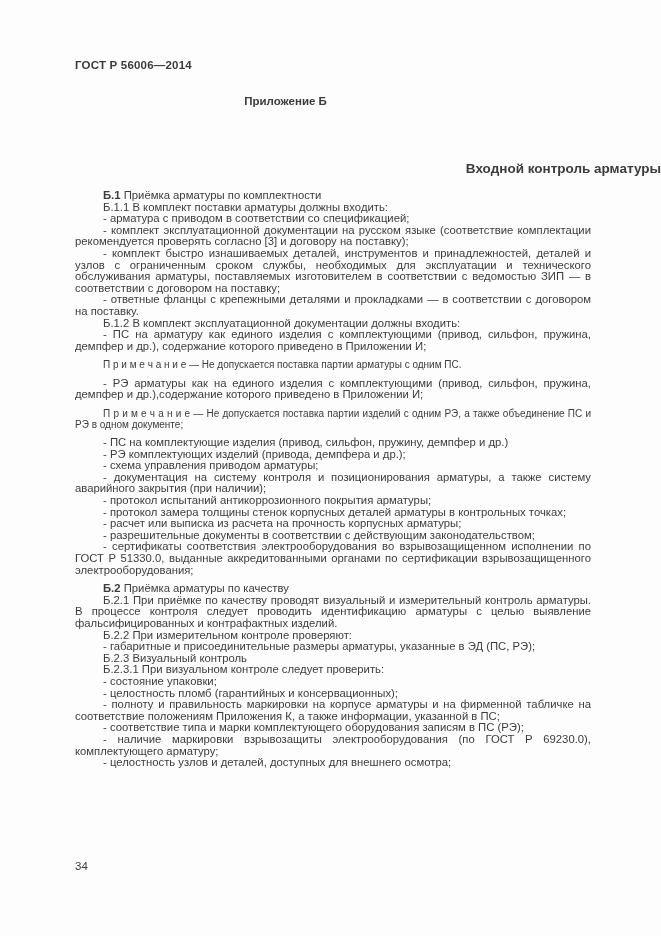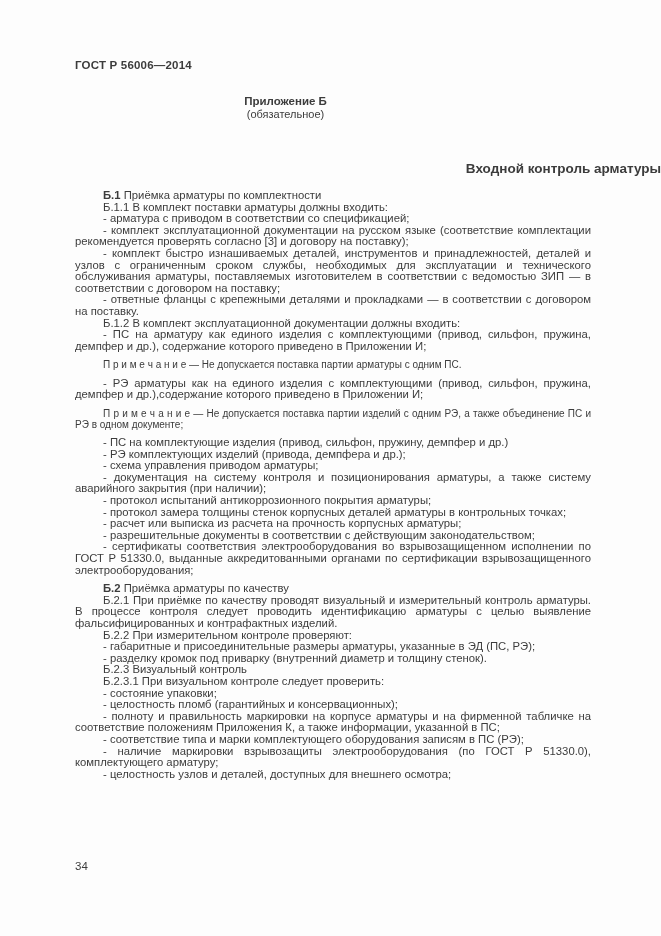--- a/index.html
+++ b/index.html
@@ -65,21 +65,20 @@
   }
 </style>
 </head>
 <body>
 
 <div class="page">
   <div class="doc-number">ГОСТ Р 56006—2014</div>
 
   <div class="appendix">
     <div class="appendix-name">Приложение Б</div>
-    <div class="appendix-kind">(обязательное)</div>
   </div>
 
   <h1 class="title">Входной контроль арматуры</h1>
 
   <div class="body">
       <p class="para"><b>Б.1</b> Приёмка арматуры по комплектности</p>
       <p class="para">Б.1.1 В комплект поставки арматуры должны входить:</p>
       <p class="para">- арматура с приводом в соответствии со спецификацией;</p>
       <p class="para">- комплект эксплуатационной документации на русском языке (соответствие комплектации рекомендуется проверять согласно [3] и договору на поставку);</p>
       <p class="para">- комплект быстро изнашиваемых деталей, инструментов и принадлежностей, деталей и узлов с ограниченным сроком службы, необходимых для эксплуатации и технического обслуживания арматуры, поставляемых изготовителем в соответствии с ведомостью ЗИП — в соответствии с договором на поставку;</p>
@@ -95,25 +94,24 @@
       <p class="para">- документация на систему контроля и позиционирования арматуры, а также систему аварийного закрытия (при наличии);</p>
       <p class="para">- протокол испытаний антикоррозионного покрытия арматуры;</p>
       <p class="para">- протокол замера толщины стенок корпусных деталей арматуры в контрольных точках;</p>
       <p class="para">- расчет или выписка из расчета на прочность корпусных арматуры;</p>
       <p class="para">- разрешительные документы в соответствии с действующим законодательством;</p>
       <p class="para">- сертификаты соответствия электрооборудования во взрывозащищенном исполнении по ГОСТ Р 51330.0, выданные аккредитованными органами по сертификации взрывозащищенного электрооборудования;</p>
       <p class="section"><b>Б.2</b> Приёмка арматуры по качеству</p>
       <p class="para">Б.2.1 При приёмке по качеству проводят визуальный и измерительный контроль арматуры. В процессе контроля следует проводить идентификацию арматуры с целью выявление фальсифицированных и контрафактных изделий.</p>
       <p class="para">Б.2.2 При измерительном контроле проверяют:</p>
       <p class="para">- габаритные и присоединительные размеры арматуры, указанные в ЭД (ПС, РЭ);</p>
-      <p class="para">- разделку кромок под приварку (внутренний диаметр и толщину стенок).</p>
       <p class="para">Б.2.3 Визуальный контроль</p>
       <p class="para">Б.2.3.1 При визуальном контроле следует проверить:</p>
       <p class="para">- состояние упаковки;</p>
       <p class="para">- целостность пломб (гарантийных и консервационных);</p>
       <p class="para">- полноту и правильность маркировки на корпусе арматуры и на фирменной табличке на соответствие положениям Приложения К, а также информации, указанной в ПС;</p>
       <p class="para">- соответствие типа и марки комплектующего оборудования записям в ПС (РЭ);</p>
-      <p class="para">- наличие маркировки взрывозащиты электрооборудования (по ГОСТ Р 51330.0), комплектующего арматуру;</p>
+      <p class="para">- наличие маркировки взрывозащиты электрооборудования (по ГОСТ Р 69230.0), комплектующего арматуру;</p>
       <p class="para">- целостность узлов и деталей, доступных для внешнего осмотра;</p>
     </div>
 
   <div class="page-number">34</div>
 </div>
 
 </body></html>

